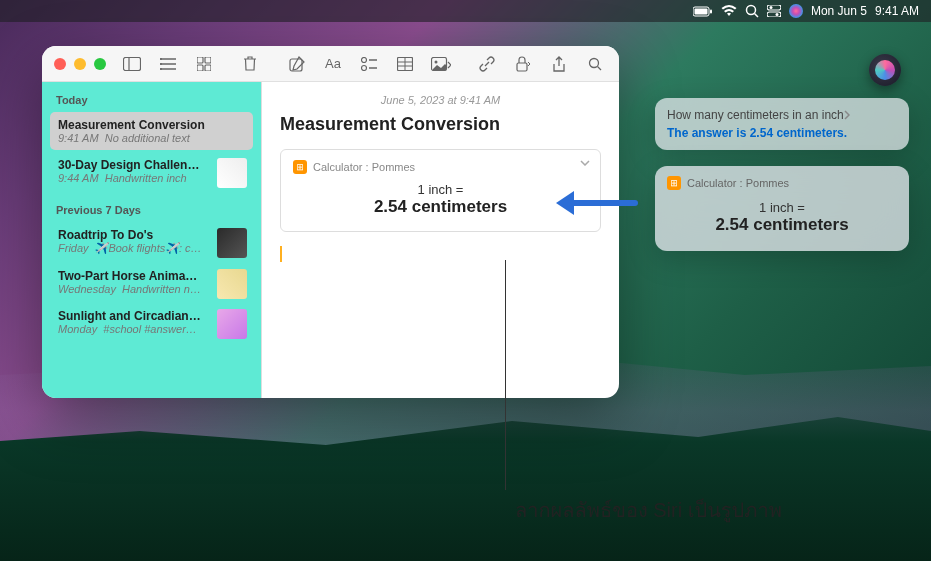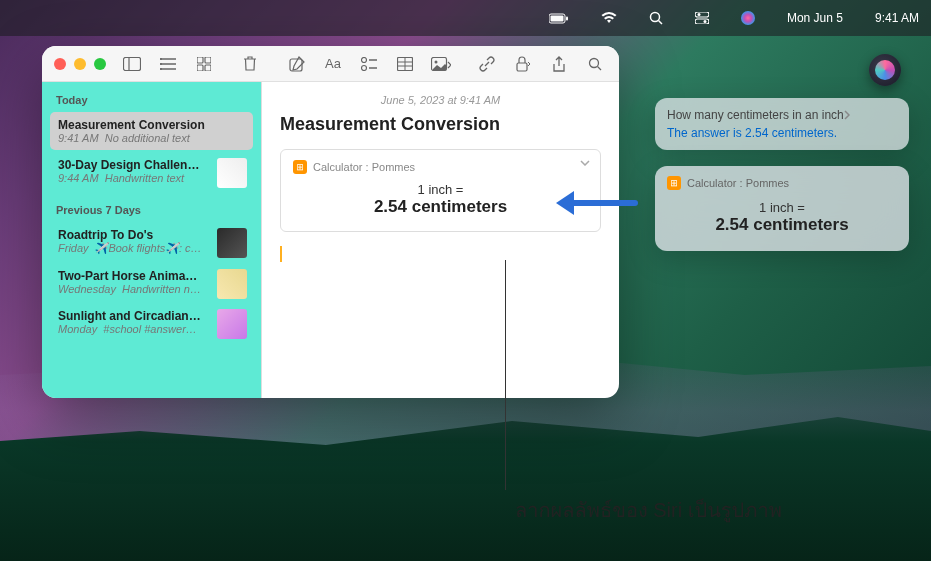--- a/index.html
+++ b/index.html
@@ -1,20 +1,20 @@
 <!DOCTYPE html>
 <html><head>
 <meta charset="utf-8">
 <style>
 * { margin: 0; padding: 0; box-sizing: border-box; font-family: -apple-system, BlinkMacSystemFont, "Helvetica Neue", sans-serif; }
 body { width: 931px; height: 561px; overflow: hidden; position: relative; background: linear-gradient(135deg, #4a2b5c 0%, #6b3d7a 15%, #8b4d8f 30%, #2d7a5f 50%, #1e5f47 70%, #0d3d2e 100%); }
 .wallpaper-wave { position: absolute; bottom: 0; left: 0; right: 0; height: 200px; background: linear-gradient(180deg, transparent 0%, #0a3828 40%, #062418 100%); clip-path: polygon(0 40%, 15% 35%, 35% 42%, 55% 30%, 75% 38%, 90% 28%, 100% 35%, 100% 100%, 0 100%); }
 .wallpaper-wave2 { position: absolute; bottom: 60px; left: 0; right: 0; height: 180px; background: linear-gradient(180deg, transparent 0%, rgba(140,100,160,0.3) 50%, rgba(100,70,120,0.4) 100%); clip-path: polygon(0 30%, 20% 25%, 40% 35%, 60% 20%, 80% 30%, 100% 25%, 100% 100%, 0 100%); }
 
-.menubar { position: absolute; top: 0; left: 0; right: 0; height: 36px; background: rgba(30,30,35,0.6); display: flex; align-items: center; justify-content: flex-end; padding: 0 12px; gap: 32px; color: white; font-size: 12px; }
+.menubar { position: absolute; top: 0; left: 0; right: 0; height: 22px; background: rgba(30,30,35,0.6); display: flex; align-items: center; justify-content: flex-end; padding: 0 12px; gap: 8px; color: white; font-size: 12px; }
 .menubar-icon { display: flex; align-items: center; }
 .menubar-clock { font-size: 12px; font-weight: 500; }
 .siri-orb { width: 14px; height: 14px; border-radius: 50%; background: radial-gradient(circle, #ff6b9d, #c44eb5, #4a8fe7, #50c9c3); }
 
 .notes-window { position: absolute; top: 46px; left: 42px; width: 577px; height: 352px; background: #fff; border-radius: 14px; box-shadow: 0 20px 60px rgba(0,0,0,0.4); overflow: hidden; display: flex; flex-direction: column; }
 .titlebar { height: 36px; display: flex; align-items: center; padding: 0 12px; gap: 8px; border-bottom: 1px solid #e0e0e0; background: #f6f6f6; }
 .traffic-lights { display: flex; gap: 8px; margin-right: 6px; }
 .traffic-light { width: 12px; height: 12px; border-radius: 50%; }
 .tl-red { background: #ff5f57; } .tl-yellow { background: #febc2e; } .tl-green { background: #28c840; }
 .toolbar-btn { width: 24px; height: 24px; display: flex; align-items: center; justify-content: center; color: #666; }
@@ -44,21 +44,21 @@
 .calc-chevron { position: absolute; right: 10px; top: 10px; color: #aaa; }
 .calc-eq { text-align: center; font-size: 13px; color: #333; }
 .calc-result { text-align: center; font-size: 17px; font-weight: 700; color: #222; }
 .cursor-line { width: 2px; height: 16px; background: #ffb020; margin-top: 14px; }
 
 .siri-button { position: absolute; top: 54px; right: 30px; width: 32px; height: 32px; border-radius: 50%; background: radial-gradient(circle at 40% 40%, #3a3a4a, #1a1a28); display: flex; align-items: center; justify-content: center; box-shadow: 0 4px 12px rgba(0,0,0,0.4); }
 .siri-inner { width: 20px; height: 20px; border-radius: 50%; background: conic-gradient(#ff6b9d, #c44eb5, #4a8fe7, #50c9c3, #ff6b9d); }
 
 .siri-panel1 { position: absolute; top: 98px; right: 22px; width: 254px; background: rgba(240,240,245,0.7); backdrop-filter: blur(20px); border-radius: 12px; padding: 10px 12px; box-shadow: 0 8px 30px rgba(0,0,0,0.2); }
 .siri-query { font-size: 12px; color: #444; display: flex; align-items: center; justify-content: flex-start; }
-.siri-answer { font-size: 12px; color: #0066cc; font-weight: 400; margin-top: 4px; }
+.siri-answer { font-size: 12px; color: #0066cc; font-weight: 700; margin-top: 4px; }
 
 .siri-panel2 { position: absolute; top: 166px; right: 22px; width: 254px; background: rgba(235,235,242,0.75); backdrop-filter: blur(20px); border-radius: 12px; padding: 10px 12px 16px; box-shadow: 0 8px 30px rgba(0,0,0,0.2); }
 .siri-calc-header { display: flex; align-items: center; gap: 6px; font-size: 11px; color: #666; margin-bottom: 10px; }
 .siri-calc-eq { text-align: center; font-size: 13px; color: #333; }
 .siri-calc-result { text-align: center; font-size: 17px; font-weight: 700; color: #222; }
 
 .arrow { position: absolute; top: 188px; left: 556px; width: 80px; height: 30px; }
 .arrow-line { position: absolute; top: 12px; left: 8px; width: 74px; height: 6px; background: #2b6dd6; border-radius: 3px; }
 .arrow-head { position: absolute; top: 3px; left: 0; width: 0; height: 0; border-top: 12px solid transparent; border-bottom: 12px solid transparent; border-right: 18px solid #2b6dd6; }
 
@@ -208,21 +208,21 @@
 
   <div class="notes-body">
     <div class="sidebar">
       <div class="sidebar-header">Today</div>
       <div class="note-item selected">
         <div class="note-title">Measurement Conversion</div>
         <div class="note-meta"><span>9:41 AM</span>&nbsp;&nbsp;<span>No additional text</span></div>
       </div>
       <div class="note-item with-thumb">
         <div class="note-title">30-Day Design Challen…</div>
-        <div class="note-meta"><span>9:44 AM</span>&nbsp;&nbsp;<span>Handwritten text</span></div>
+        <div class="note-meta"><span>9:44 AM</span>&nbsp;&nbsp;<span>Handwritten inch</span></div>
         <div class="note-thumb t1"></div>
       </div>
 
       <div class="sidebar-header" style="margin-top:10px">Previous 7 Days</div>
       <div class="note-item with-thumb">
         <div class="note-title">Roadtrip To Do's</div>
         <div class="note-meta"><span>Friday</span>&nbsp;&nbsp;<span>✈️Book flights✈️: c…</span></div>
         <div class="note-thumb t2"></div>
       </div>
       <div class="note-item with-thumb">

